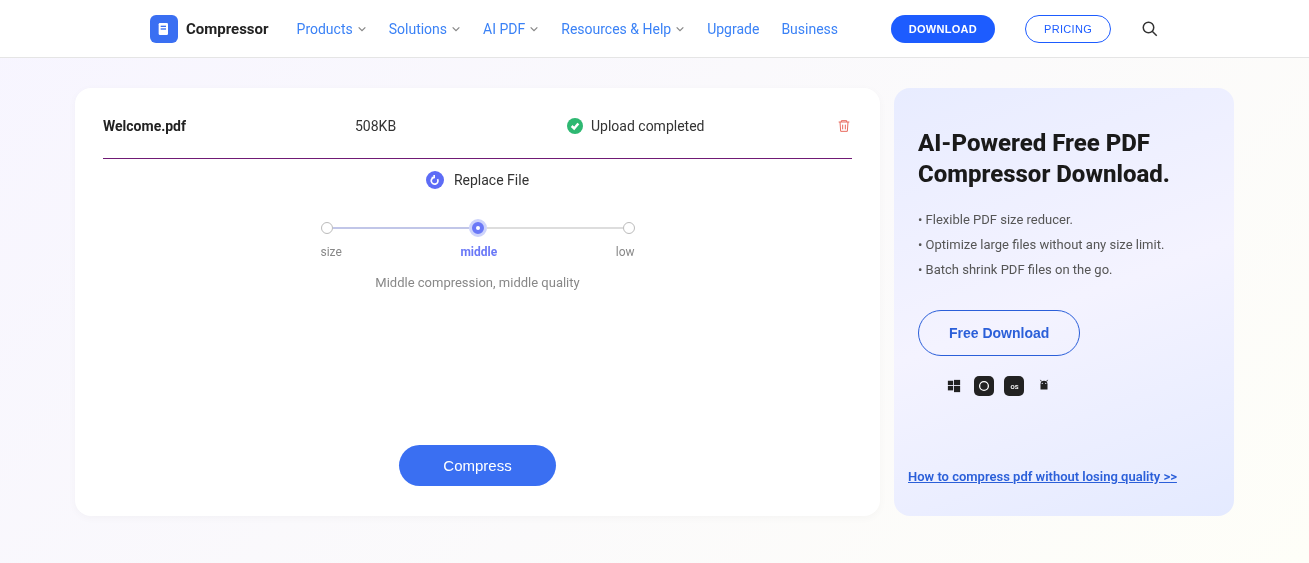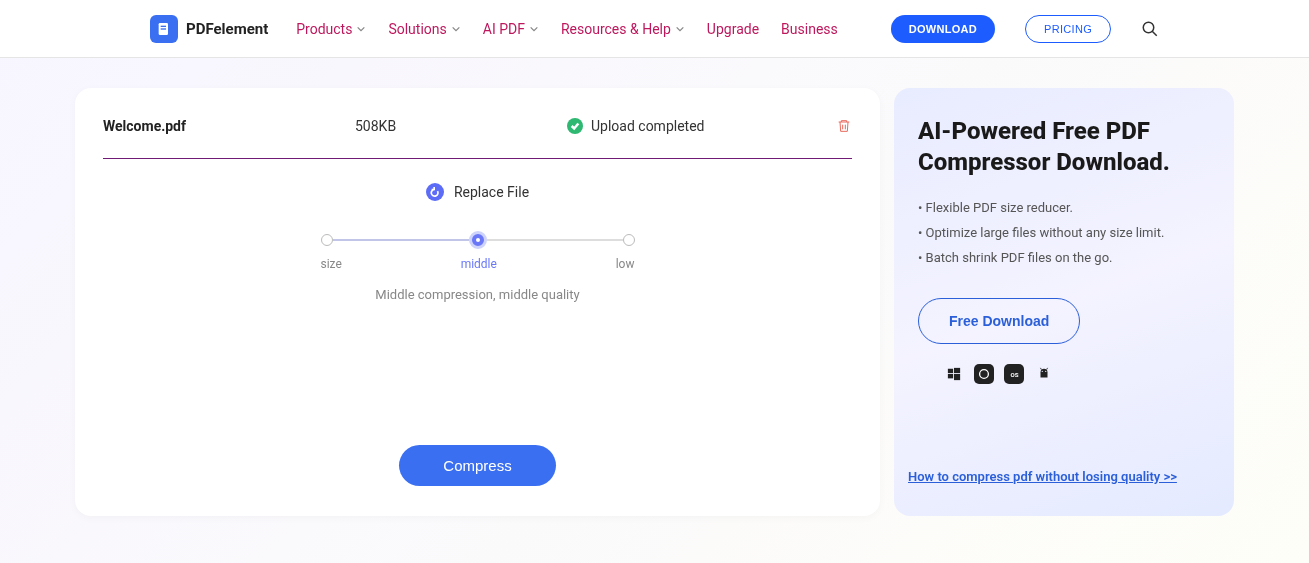--- a/index.html
+++ b/index.html
@@ -44,21 +44,21 @@
   display: flex;
   align-items: center;
   gap: 22px;
   margin-left: 8px;
 }
 .nav-item {
   display: flex;
   align-items: center;
   gap: 4px;
   font-size: 14px;
-  color: #be185d;
+  color: #3b82f6;
   cursor: pointer;
 }
 .chevron {
   width: 10px;
   height: 10px;
   display: inline-flex;
   align-items: center;
   justify-content: center;
 }
 .chevron svg { width: 10px; height: 10px; stroke: #888; }
@@ -130,21 +130,21 @@
   margin-left: auto;
   width: 16px; height: 16px; cursor: pointer;
 }
 .trash svg { width: 16px; height: 16px; stroke: #e86a5e; fill: none; stroke-width: 1.5; }
 
 .replace-row {
   display: flex;
   align-items: center;
   justify-content: center;
   gap: 10px;
-  margin-top: 24px;
+  margin-top: 12px;
   font-size: 14px;
   color: #333;
   cursor: pointer;
 }
 .replace-icon {
   width: 18px; height: 18px; background: #5d6cf6; border-radius: 50%;
   display: flex; align-items: center; justify-content: center;
 }
 .replace-icon svg { width: 10px; height: 10px; stroke: #fff; stroke-width: 2; fill: none; }
 
@@ -170,40 +170,40 @@
   border-radius: 50%; margin: 4px auto;
 }
 .slider-line {
   flex: 1; height: 1.5px; background: #c1c6e8;
 }
 .slider-line.off { background: #ddd; }
 .slider-labels {
   display: flex; justify-content: space-between; margin-top: 8px;
   font-size: 12px; color: #888;
 }
-.slider-labels .active { color: #6a78f7; font-weight: 400; }
+.slider-labels .active { color: #6a78f7; font-weight: 700; }
 .slider-desc {
   text-align: center; font-size: 13px; color: #888; margin-top: 16px;
 }
 .compress-btn {
   margin: auto auto 0 auto;
   background: #3a6ff2;
   color: #fff;
   border: none;
   border-radius: 22px;
   padding: 12px 44px;
   font-size: 15px;
   cursor: pointer;
 }
 
 .card-right {
   width: 340px;
   background: linear-gradient(160deg, #e8ecff 0%, #f4f3ff 50%, #e4eaff 100%);
   border-radius: 16px;
-  padding: 28px 24px;
+  padding: 40px 24px;
   position: relative;
   overflow: hidden;
 }
 .promo-title {
   font-size: 24px;
   font-weight: 800;
   color: #1a1a1a;
   line-height: 1.3;
   margin-bottom: 18px;
 }
@@ -250,21 +250,21 @@
 
 <div class="header">
   <div class="logo-wrap">
     <div class="logo-icon">
       <svg viewBox="0 0 24 24">
           <rect x="4" y="3" width="14" height="18" rx="2" fill="#fff"></rect>
           <rect x="7" y="7" width="8" height="2" fill="#3a6ff2"></rect>
           <rect x="7" y="11" width="8" height="2" fill="#3a6ff2"></rect>
         </svg>
     </div>
-    <span class="brand">PDFelement</span>
+    <span class="brand">Compressor</span>
   </div>
   <div class="nav">
     <div class="nav-item">
       <span>Products</span>
       <span class="chevron">
           <svg viewBox="0 0 12 12">
             <polyline points="2,4 6,8 10,4" fill="none" stroke-width="1.5"></polyline>
           </svg>
         </span>
     </div>

